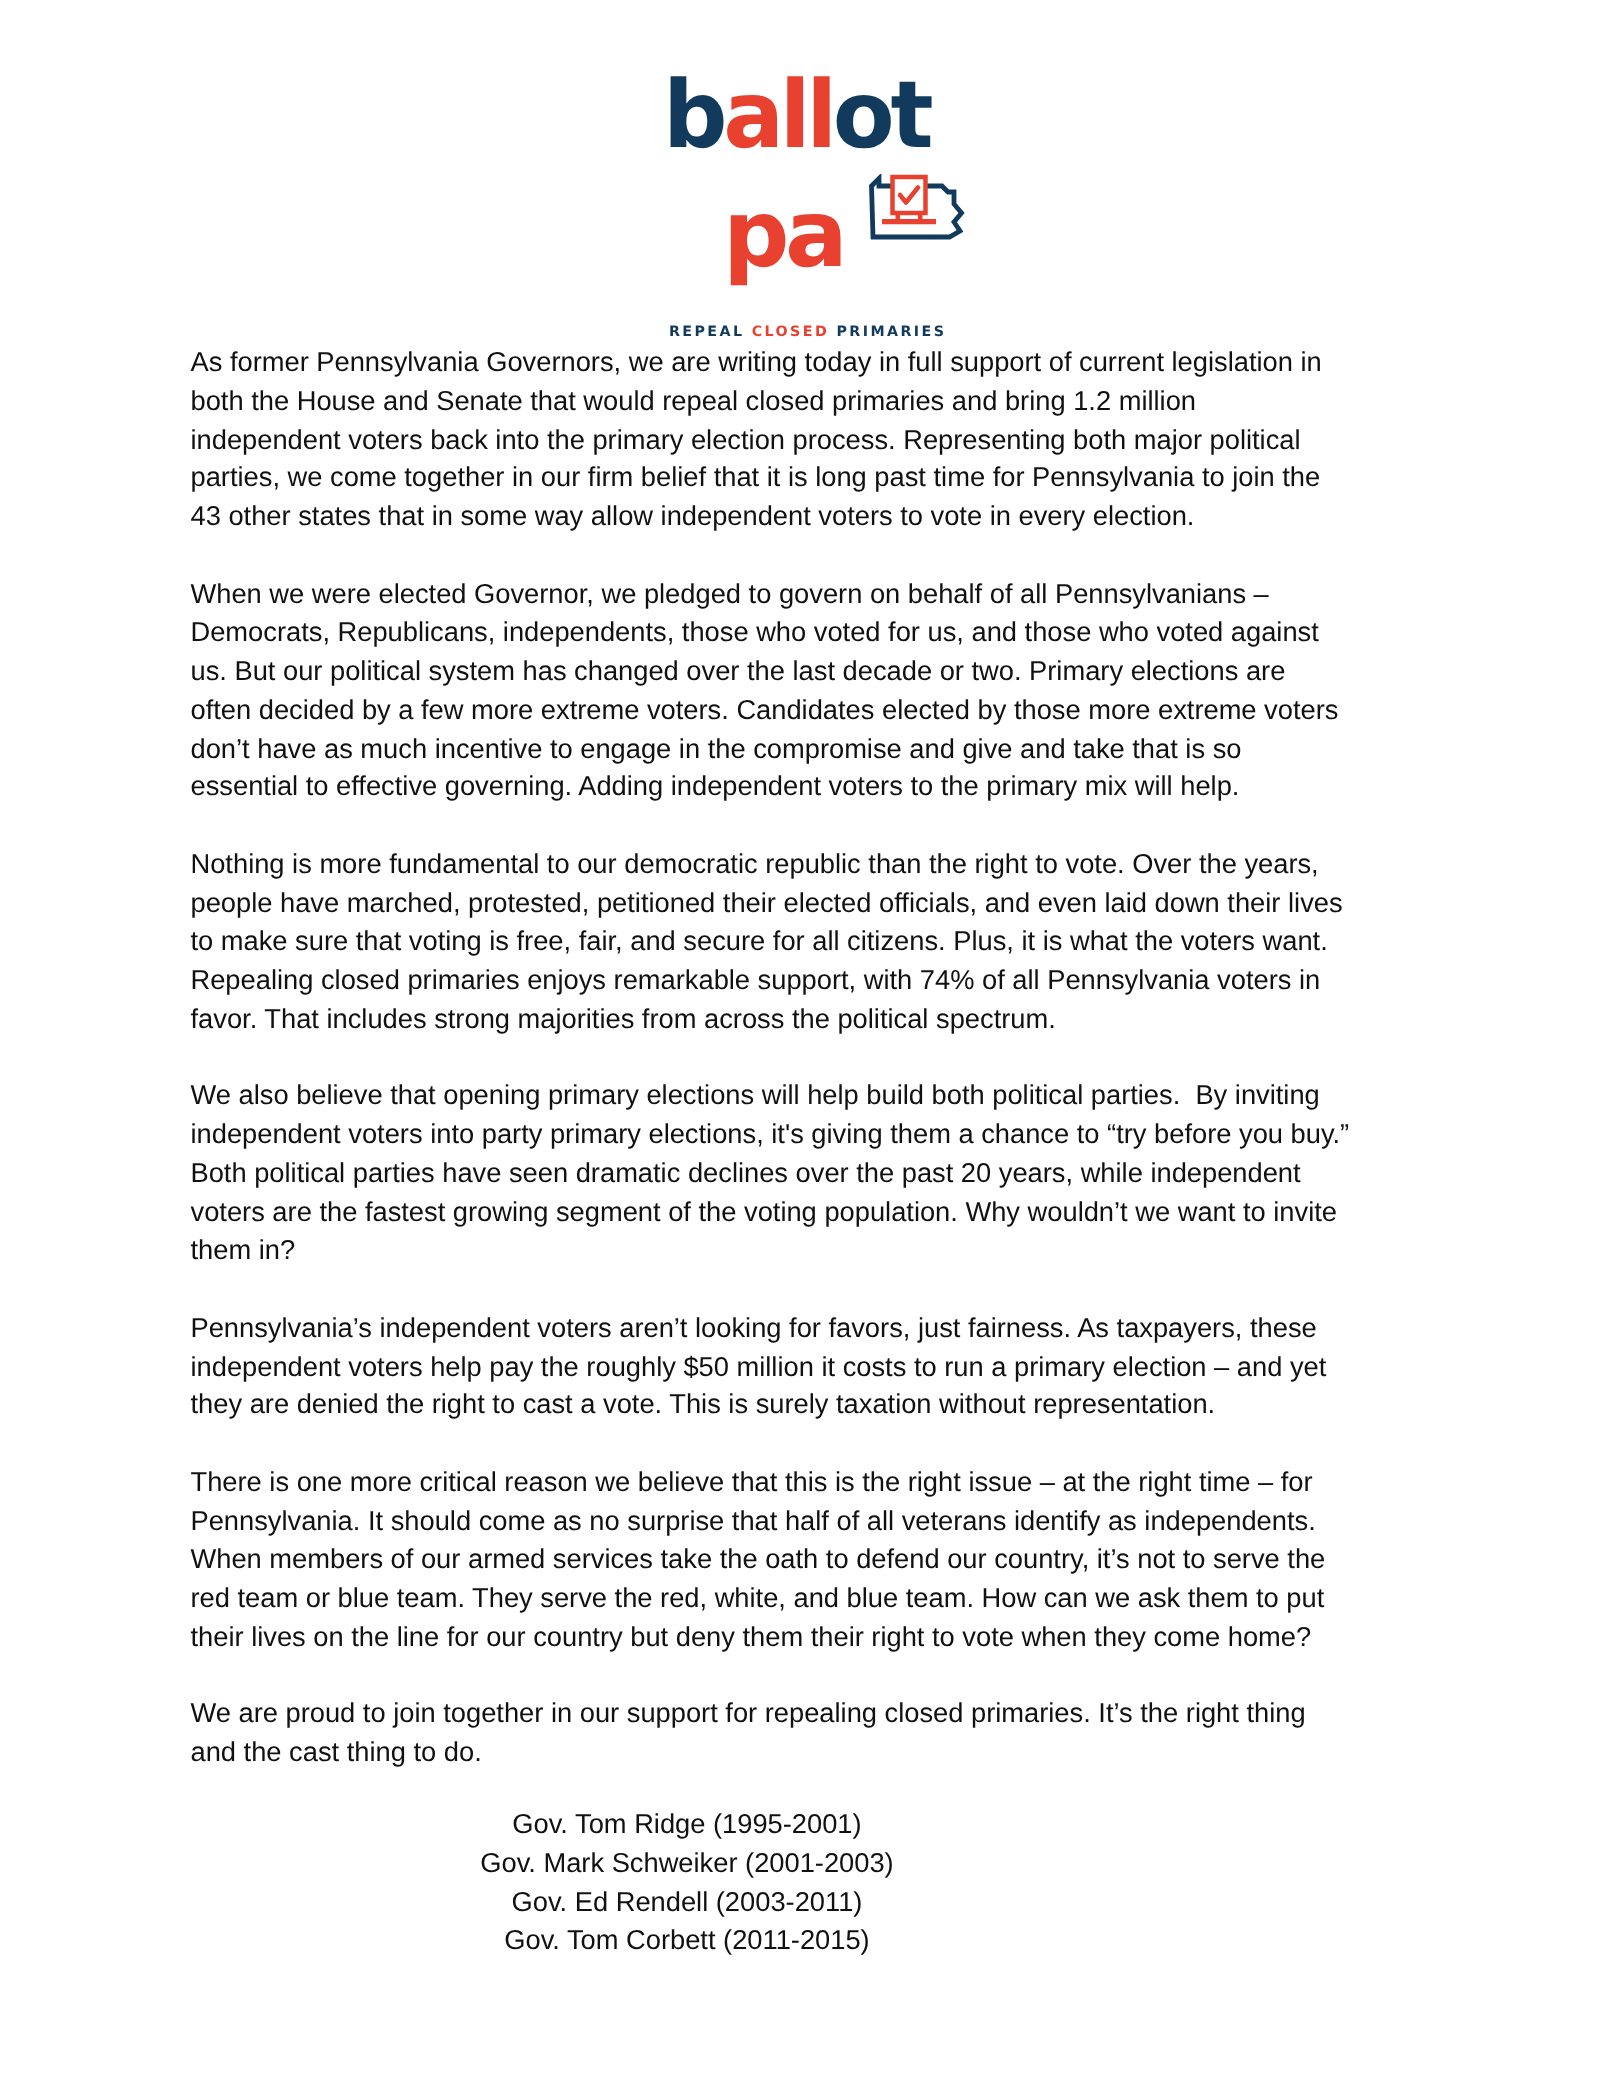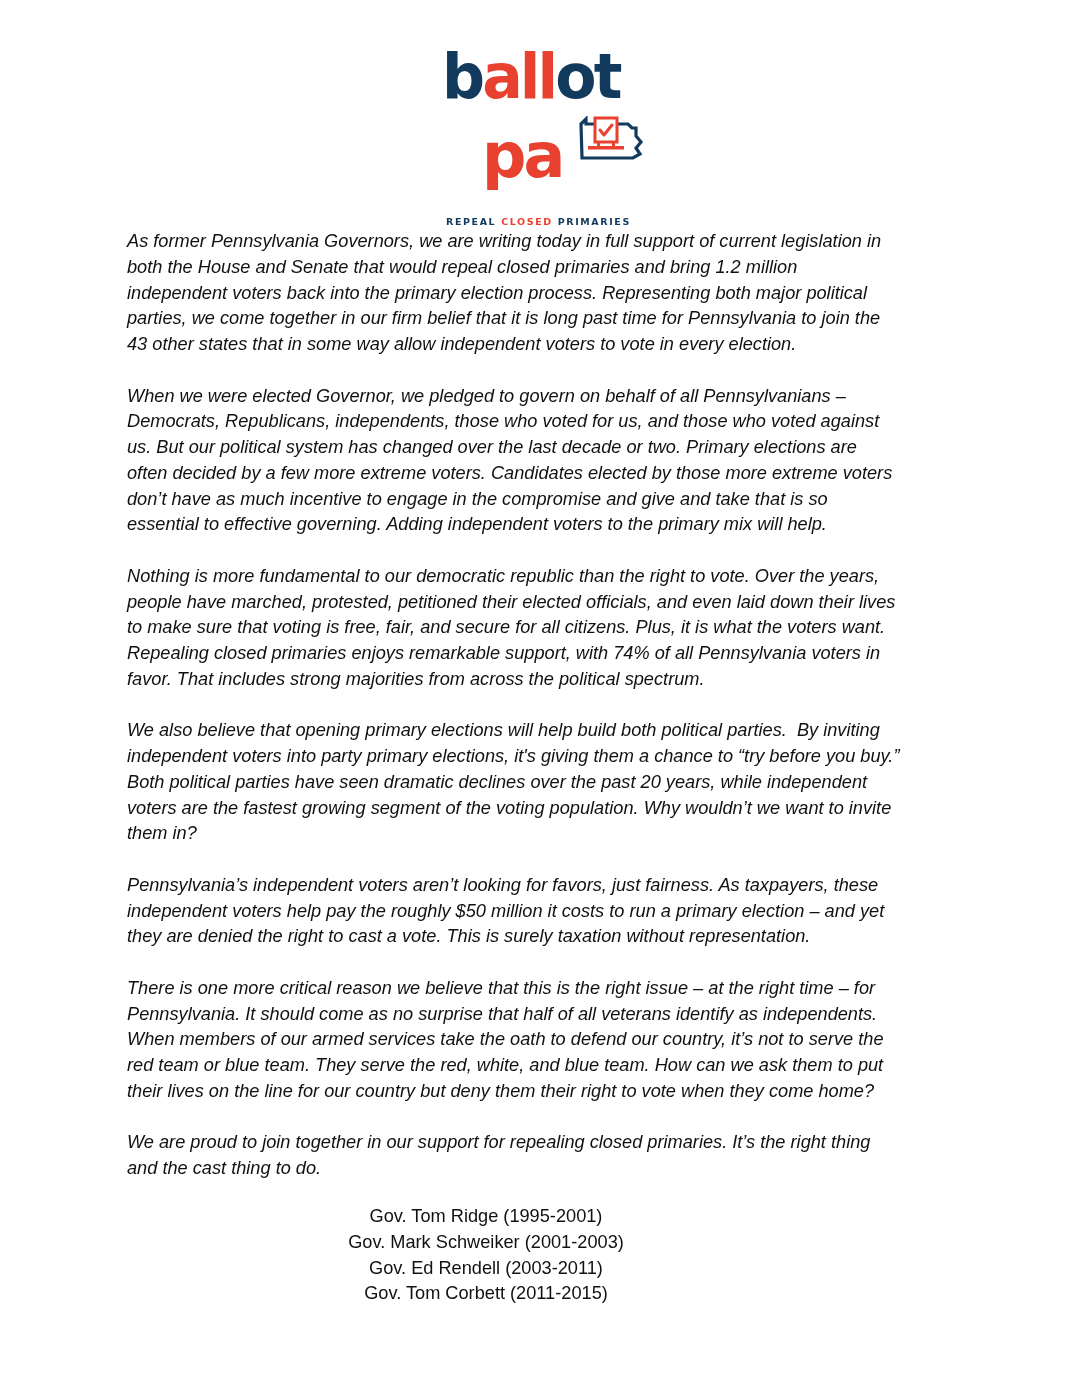--- a/index.html
+++ b/index.html
@@ -73,31 +73,29 @@
       font-size: 18.2px;
       line-height: 25.75px;
     }
     .letter p {
       margin: 0 0 25.75px 0;
       white-space: pre-wrap;
     }
     .para-line {
       display: block;
       white-space: pre;
-      font-style: italic;
     }
     .signatures {
       position: absolute;
       left: 0;
       top: 1204px;
       width: 916px;
       text-align: center;
       font-size: 18.2px;
       line-height: 25.75px;
-      margin-left: 28px;
     }
     .signatures div {
       display: block;
     }
   </style>
 </head>
 <body>
 
 <div class="logo">
   <div class="word w1">

